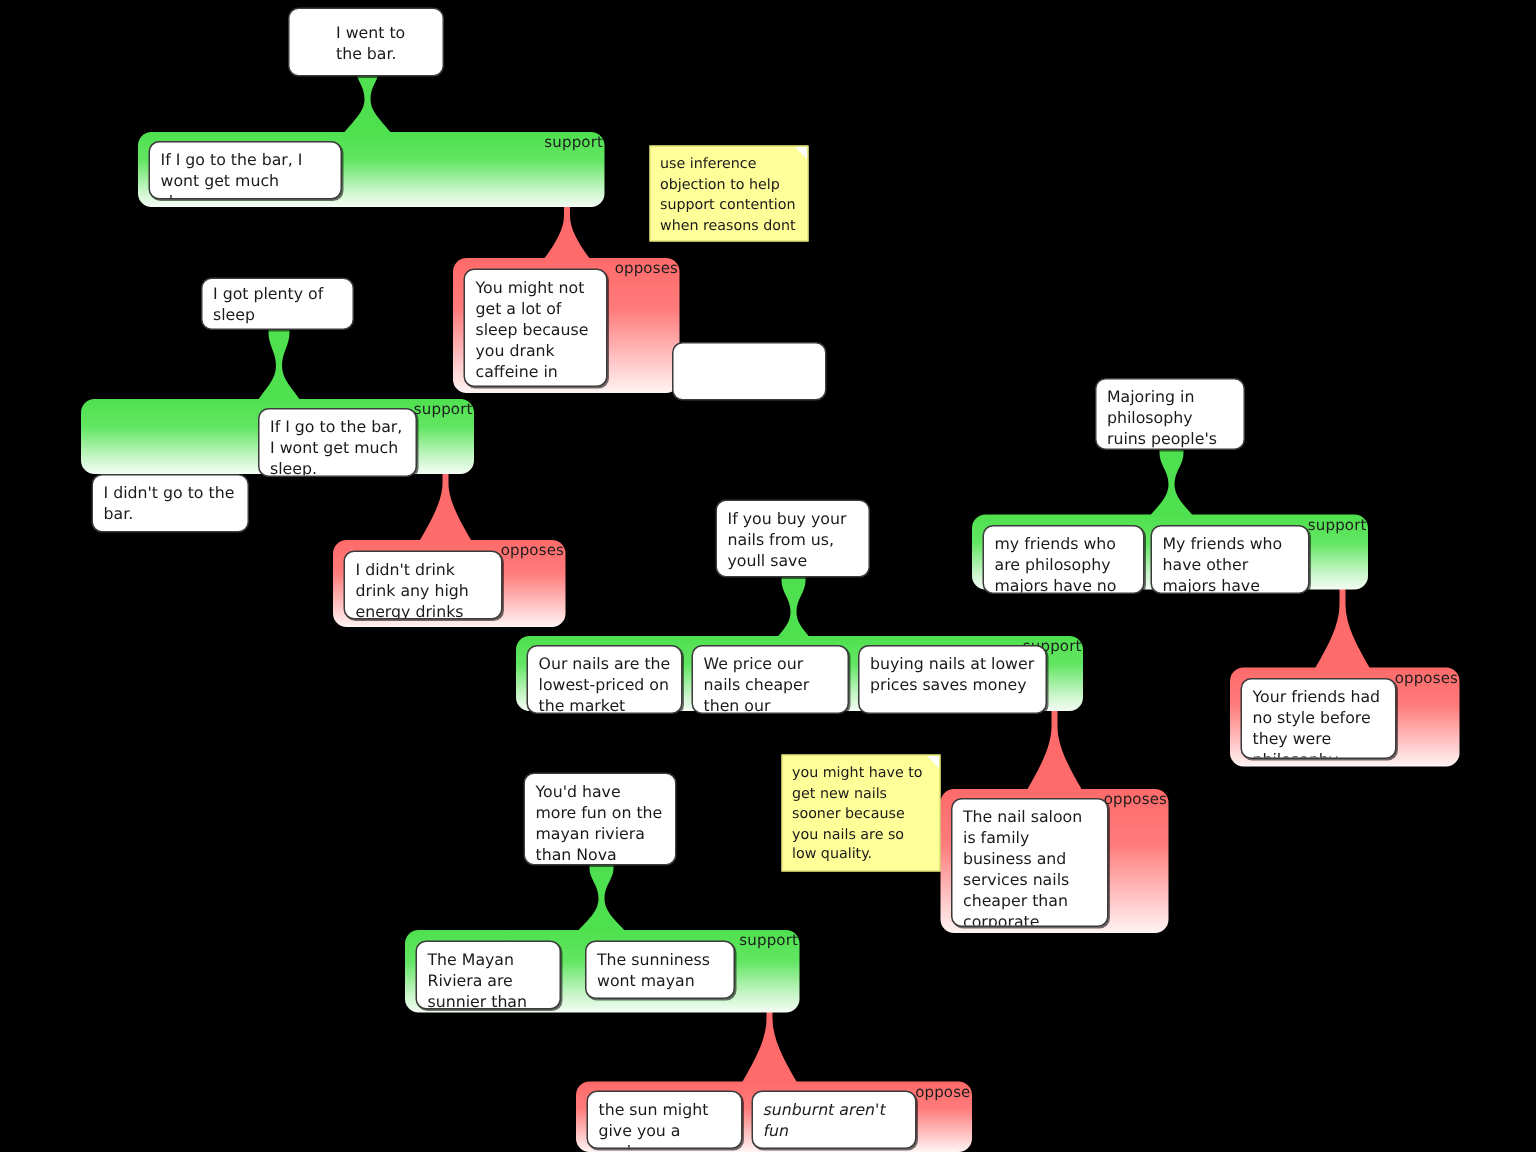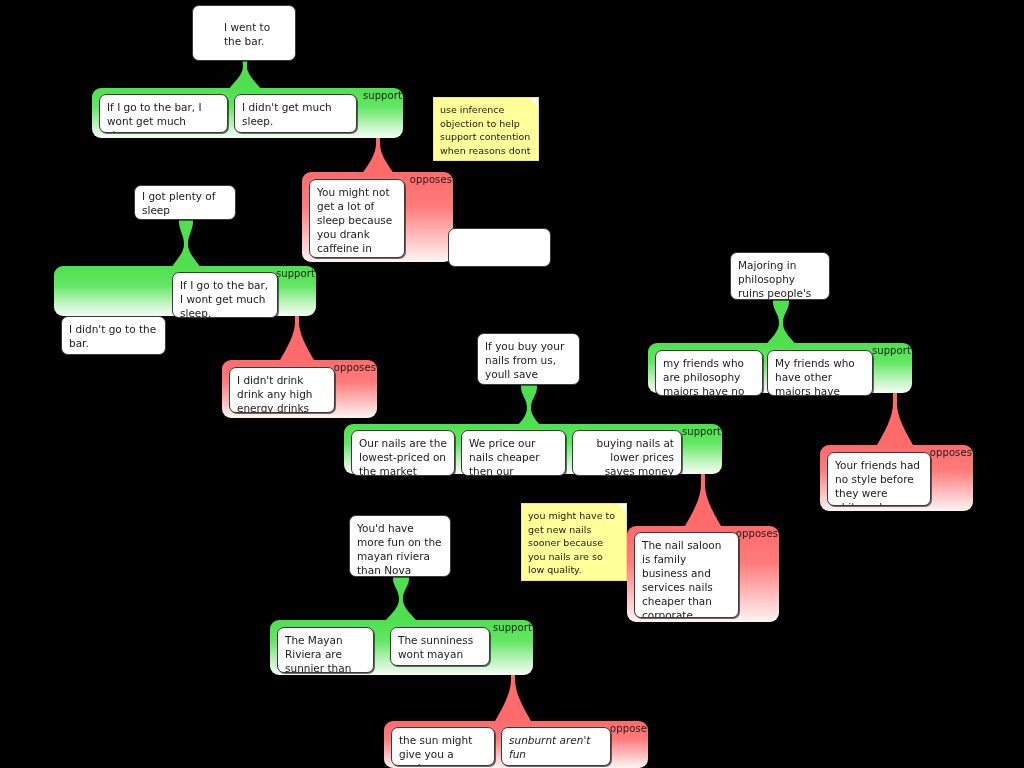--- a/index.html
+++ b/index.html
@@ -80,38 +80,35 @@
     width: 0; height: 0;
     border-left: 8px solid transparent;
     border-top: 8px solid #ffffff;
   }
 </style>
 </head>
 <body>
 
 <div id="canvas">
 
-  <div class="claim" style="left:192px; top:5px; width:104px; height:56px; display:flex; align-items:center; justify-content:center;padding-left:31px;">
+  <div class="claim" style="left:192px; top:5px; width:104px; height:46px; display:flex; align-items:center; justify-content:center;padding-left:31px;">
     <span>I went to the bar.</span>
   </div>
 
   <div class="conn" style="left:228px; top:41px;">
     <svg width="34" height="50" viewBox="0 0 34 50">
       <path d="M9,0 L25,0 L25,4 C25,12 19,16 19,25 C19,34 27,40 33,48 L33,50 L1,50 L1,48 C7,40 15,34 15,25 C15,16 9,12 9,4 Z" fill="#4ee04e"></path>
     </svg>
   </div>
 
   <div class="band support" style="left:92px; top:88px; width:311px; height:50px;">
     <span class="band-label">support</span>
   </div>
   <div class="claim" style="left:99px; top:94px; width:129px; height:39px;">
     <span>If I go to the bar, I wont get much sleep.</span>
-  </div>
-  <div class="claim" style="left:234px; top:94px; width:123px; height:39px;">
-    <span>I didn't get much sleep.</span>
   </div>
 
   <div class="conn" style="left:359px; top:130px;">
     <svg width="38" height="48" viewBox="0 0 38 48">
       <rect x="12" y="0" width="14" height="2" fill="#ff5a5a"></rect>
       <path d="M17,2 L21,2 L21,14 C21,24 29,36 37,46 L37,48 L1,48 L1,46 C9,36 17,24 17,14 Z" fill="#ff6a6a"></path>
     </svg>
   </div>
 
   <div class="band oppose" style="left:302px; top:172px; width:151px; height:90px;">
@@ -176,21 +173,21 @@
 
   <div class="band support" style="left:344px; top:424px; width:378px; height:50px;">
     <span class="band-label">support</span>
   </div>
   <div class="claim" style="left:351px; top:430px; width:104px; height:46px;">
     <span>Our nails are the lowest-priced on the market</span>
   </div>
   <div class="claim" style="left:461px; top:430px; width:105px; height:46px;">
     <span>We price our nails cheaper then our competition.</span>
   </div>
-  <div class="claim" style="left:572px; top:430px; width:110px; height:46px;text-align:right;">
+  <div class="claim" style="left:572px; top:430px; width:126px; height:46px;">
     <span>buying nails at lower prices saves money</span>
   </div>
 
   <div class="conn" style="left:684px; top:466px;">
     <svg width="38" height="62" viewBox="0 0 38 62">
       <rect x="12" y="0" width="14" height="2" fill="#ff5a5a"></rect>
       <path d="M17,2 L21,2 L21,18 C21,32 29,46 37,60 L37,62 L1,62 L1,60 C9,46 17,32 17,18 Z" fill="#ff6a6a"></path>
     </svg>
   </div>
 

